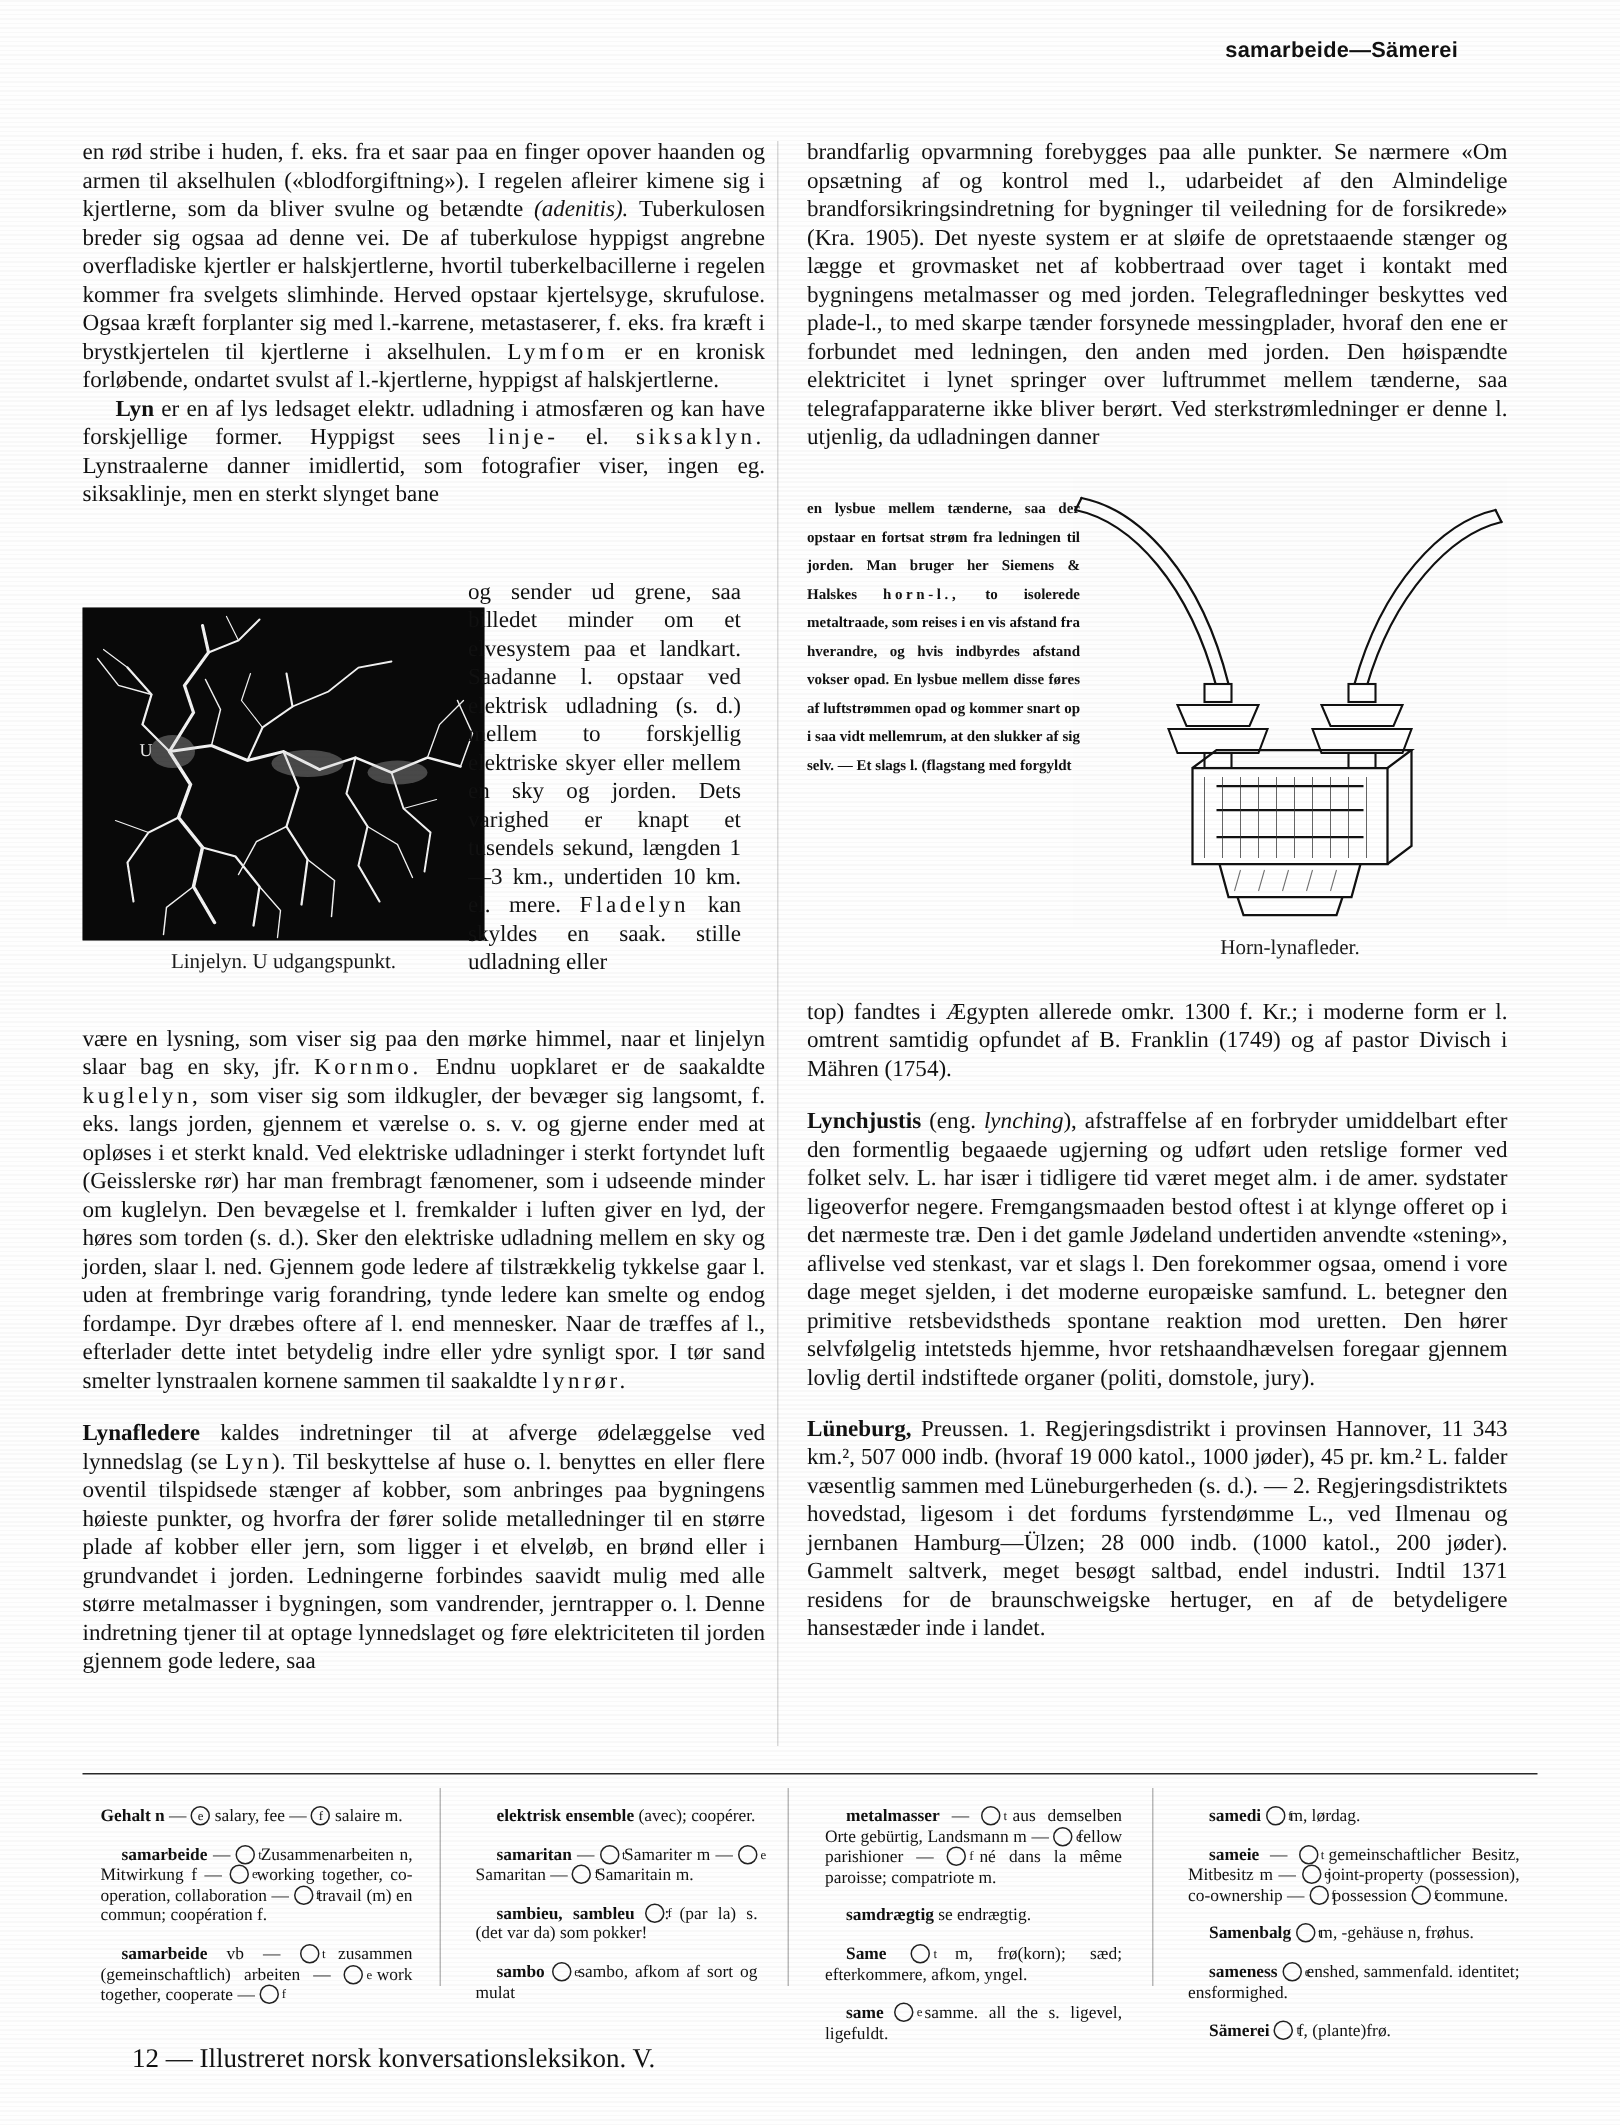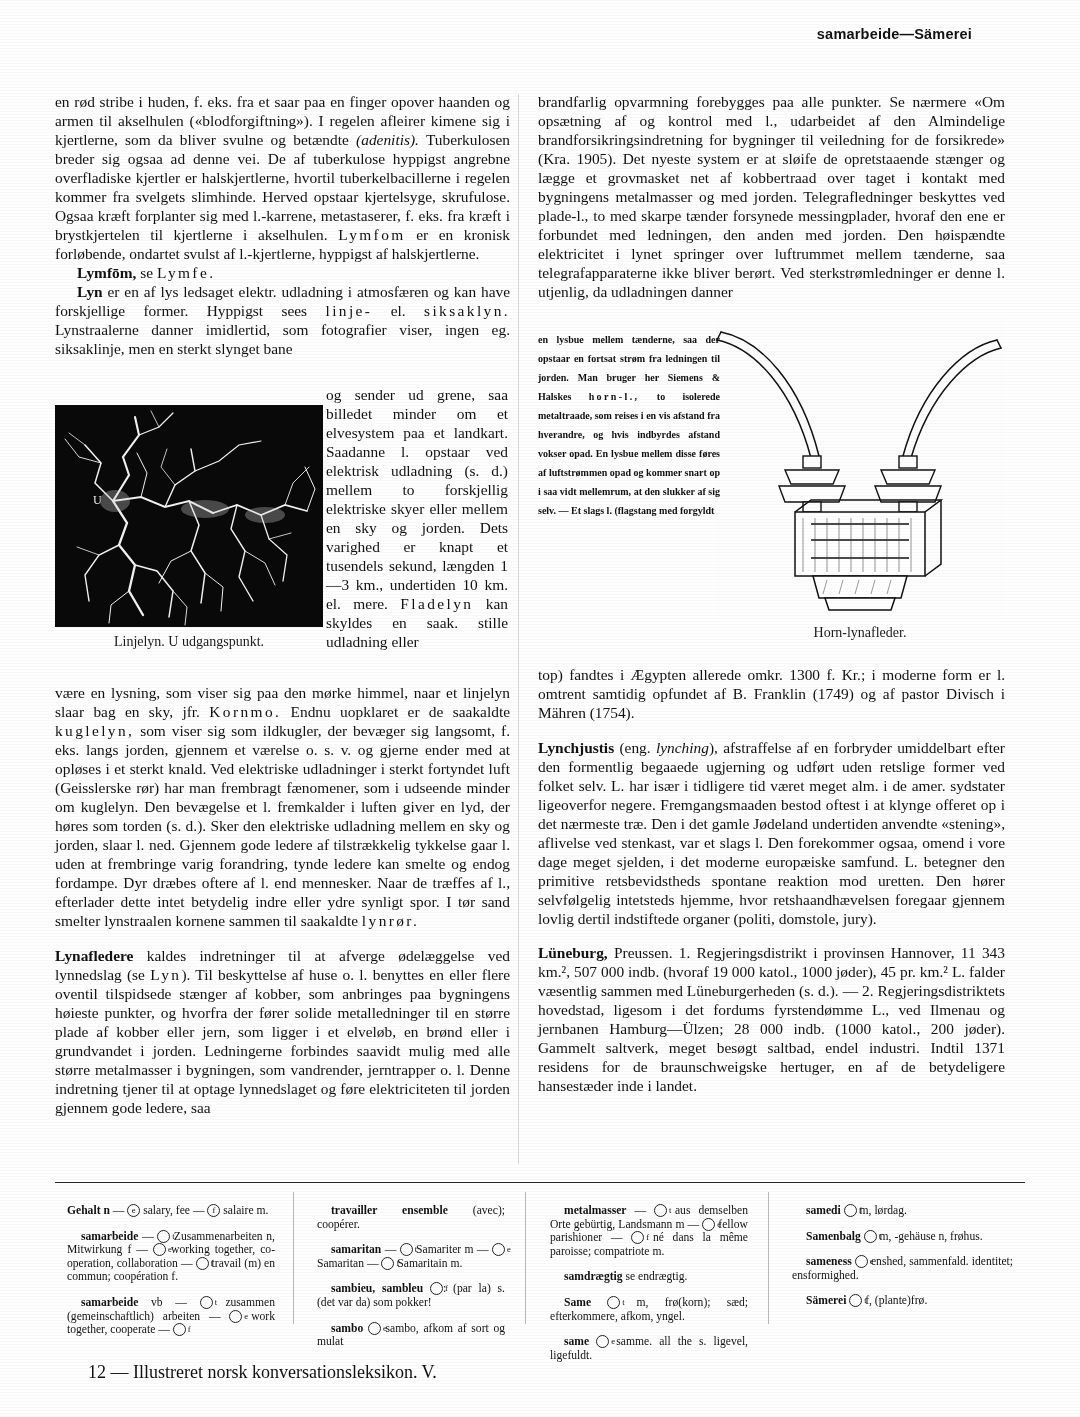--- a/index.html
+++ b/index.html
@@ -62,21 +62,21 @@
     position:absolute;left:38px;top:88px;color:#e8e8e8;
     font-size:12px;font-family:"Liberation Serif",serif;z-index:4;
   }
   .cap{
     font-size:14px;font-family:"Liberation Serif",serif;
     text-align:center;color:#1a1a1a;
   }
   .cap-lyn{position:absolute;left:55px;top:634px;width:268px;}
   
   .wrapbox{
-    position:absolute;left:326px;top:385px;width:182px;
+    position:absolute;left:312px;top:385px;width:182px;
     font-size:15.4px;line-height:19.0px;text-align:justify;
   }
   .leftbody{
     position:absolute;left:55px;top:668px;width:455px;
     font-size:15.4px;line-height:19.0px;text-align:justify;
   }
   
   .fig-horn{
     position:absolute;left:715px;top:318px;width:290px;height:300px;
   }
@@ -132,21 +132,20 @@
 <body>
 
 <div class="page">
 
   <div class="hdr-dict">samarbeide—Sämerei</div>
 
   <div class="vsep"></div>
 
   <div class="col l" style="height:300px;">
     <p><span>en rød stribe i huden, f. eks. fra et saar paa en finger opover haanden og armen til akselhulen («blodforgiftning»). I regelen afleirer kimene sig i kjertlerne, som da bliver svulne og betændte </span><span class="it">(adenitis).</span><span> Tuberkulosen breder sig ogsaa ad denne vei. De af tuberkulose hyppigst angrebne overfladiske kjertler er halskjertlerne, hvortil tuberkelbacillerne i regelen kommer fra svelgets slimhinde. Herved opstaar kjertelsyge, skrufulose. Ogsaa kræft forplanter sig med l.-karrene, metastaserer, f. eks. fra kræft i brystkjertelen til kjertlerne i akselhulen. </span><span class="sp">Lymfom</span><span> er en kronisk forløbende, ondartet svulst af l.-kjertlerne, hyppigst af halskjertlerne.</span></p>
-    <p class="ind"><span class="hw">Lymfōm,</span><span> se </span><span class="sp">Lymfe.</span></p>
     <p class="ind"><span class="hw">Lyn</span><span> er en af lys ledsaget elektr. udladning i atmosfæren og kan have forskjellige former. Hyppigst sees </span><span class="sp">linje-</span><span> el. </span><span class="sp">siksaklyn.</span><span> Lynstraalerne danner imidlertid, som fotografier viser, ingen eg. siksaklinje, men en sterkt slynget bane</span></p>
   </div>
 
   <div class="fig-lyn">
     <svg width="268" height="222" viewBox="0 0 268 222">
       <rect width="268" height="222" fill="#090909"></rect>
       <g stroke="#f2f2f2" fill="none" stroke-linecap="round">
         <path d="M58 96 L74 70 L68 52 L84 30 L80 12" stroke-width="2.1"></path>
         <path d="M58 96 L40 78 L46 58 L30 40" stroke-width="1.5"></path>
         <path d="M84 30 L104 22 L118 8" stroke-width="1.3"></path>
@@ -277,33 +276,34 @@
   <div class="fsep s1"></div>
   <div class="fsep s2"></div>
   <div class="fsep s3"></div>
 
   <div class="foot f1">
       <p class=""><span class="b">Gehalt n</span> — <span class="circ">e</span> salary, fee — <span class="circ">f</span> salaire m.</p>
       <p class="ind"><span class="b">samarbeide</span> — <span class="circ">t</span> Zusammenarbeiten n, Mitwirkung f — <span class="circ">e</span> working together, co-operation, collaboration — <span class="circ">f</span> travail (m) en commun; coopération f.</p>
       <p class="ind"><span class="b">samarbeide</span> vb — <span class="circ">t</span> zusammen (gemeinschaftlich) arbeiten — <span class="circ">e</span> work together, cooperate — <span class="circ">f</span></p>
     </div>
   <div class="foot f2">
-      <p class="ind"><span class="b">travailler ensemble</span> (avec); coopérer.</p>
+      <p class="ind"><span class="b">elektrisk ensemble</span> (avec); coopérer.</p>
       <p class="ind"><span class="b">samaritan</span> — <span class="circ">t</span> Samariter m — <span class="circ">e</span> Samaritan — <span class="circ">f</span> Samaritain m.</p>
       <p class="ind"><span class="b">sambieu, sambleu</span> <span class="circ">f</span>: (par la) s. (det var da) som pokker!</p>
       <p class="ind"><span class="b">sambo</span> <span class="circ">e</span> sambo, afkom af sort og mulat</p>
     </div>
   <div class="foot f3">
       <p class="ind"><span class="b">metalmasser</span> — <span class="circ">t</span> aus demselben Orte gebürtig, Landsmann m — <span class="circ">e</span> fellow parishioner — <span class="circ">f</span> né dans la même paroisse; compatriote m.</p>
       <p class="ind"><span class="b">samdrægtig</span> se endrægtig.</p>
       <p class="ind"><span class="b">Same</span> <span class="circ">t</span> m, frø(korn); sæd; efterkommere, afkom, yngel.</p>
       <p class="ind"><span class="b">same</span> <span class="circ">e</span> samme. all the s. ligevel, ligefuldt.</p>
     </div>
   <div class="foot f4">
       <p class="ind"><span class="b">samedi</span> <span class="circ">f</span> m, lørdag.</p>
+      <p class="ind"><span class="b">sameie</span> — <span class="circ">t</span> gemeinschaftlicher Besitz, Mitbesitz m — <span class="circ">e</span> joint-property (possession), co-ownership — <span class="circ">f</span> possession <span class="circ">f</span> commune.</p>
       <p class="ind"><span class="b">Samenbalg</span> <span class="circ">t</span> m, -gehäuse n, frøhus.</p>
       <p class="ind"><span class="b">sameness</span> <span class="circ">e</span> enshed, sammenfald. identitet; ensformighed.</p>
       <p class="ind"><span class="b">Sämerei</span> <span class="circ">t</span> f, (plante)frø.</p>
     </div>
 
   <div class="imprint">12 — Illustreret norsk konversationsleksikon. V.</div>
 
   <div class="grain"></div>
 </div>
 

